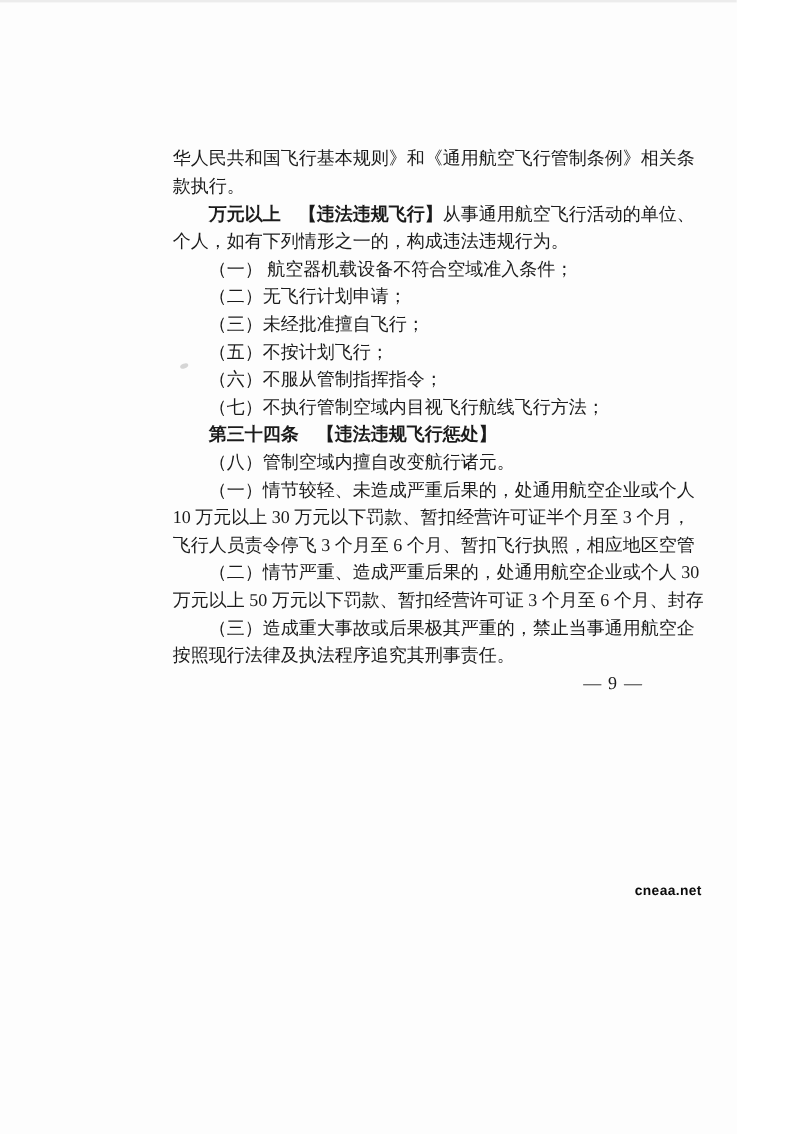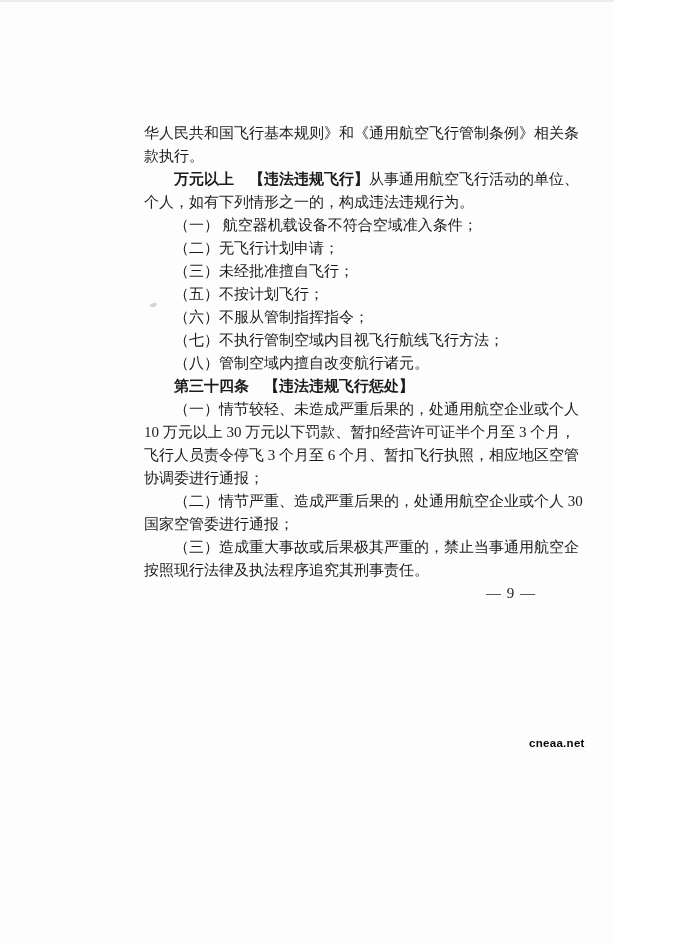--- a/index.html
+++ b/index.html
@@ -89,28 +89,27 @@
         <div class="line"><span>华人民共和国飞行基本规则》和《通用航空飞行管制条例》相关条</span></div>
         <div class="line"><span>款执行。</span></div>
         <div class="line indent"><span class="bold">万元以上　【违法违规飞行】</span><span>从事通用航空飞行活动的单位、</span></div>
         <div class="line"><span>个人，如有下列情形之一的，构成违法违规行为。</span></div>
         <div class="line indent"><span>（一） 航空器机载设备不符合空域准入条件；</span></div>
         <div class="line indent"><span>（二）无飞行计划申请；</span></div>
         <div class="line indent"><span>（三）未经批准擅自飞行；</span></div>
         <div class="line indent"><span>（五）不按计划飞行；</span></div>
         <div class="line indent"><span>（六）不服从管制指挥指令；</span></div>
         <div class="line indent"><span>（七）不执行管制空域内目视飞行航线飞行方法；</span></div>
+        <div class="line indent"><span class="bold">第三十四条　【违法违规飞行惩处】</span></div>
         <div class="line indent"><span>（八）管制空域内擅自改变航行诸元。</span></div>
-        <div class="line indent"><span class="bold">第三十四条　【违法违规飞行惩处】</span></div>
         <div class="line indent"><span>（一）情节较轻、未造成严重后果的，处通用航空企业或个人</span></div>
         <div class="line"><span>10 万元以上 30 万元以下罚款、暂扣经营许可证半个月至 3 个月，</span></div>
         <div class="line"><span>飞行人员责令停飞 3 个月至 6 个月、暂扣飞行执照，相应地区空管</span></div>
-        <div class="line"><span>协调委进行通报；</span></div>
         <div class="line indent"><span>（二）情节严重、造成严重后果的，处通用航空企业或个人 30</span></div>
-        <div class="line"><span>国家空管委进行通报；</span></div>
+        <div class="line"><span>万元以上 50 万元以下罚款、暂扣经营许可证 3 个月至 6 个月、封存</span></div>
         <div class="line indent"><span>（三）造成重大事故或后果极其严重的，禁止当事通用航空企</span></div>
         <div class="line"><span>按照现行法律及执法程序追究其刑事责任。</span></div>
       </div>
     <div class="page-num-line">— 9 —</div>
   </div>
 
   <div class="watermark">cneaa.net</div>
 
   <div class="artifact-1"></div>
   <div class="artifact-2"></div>

